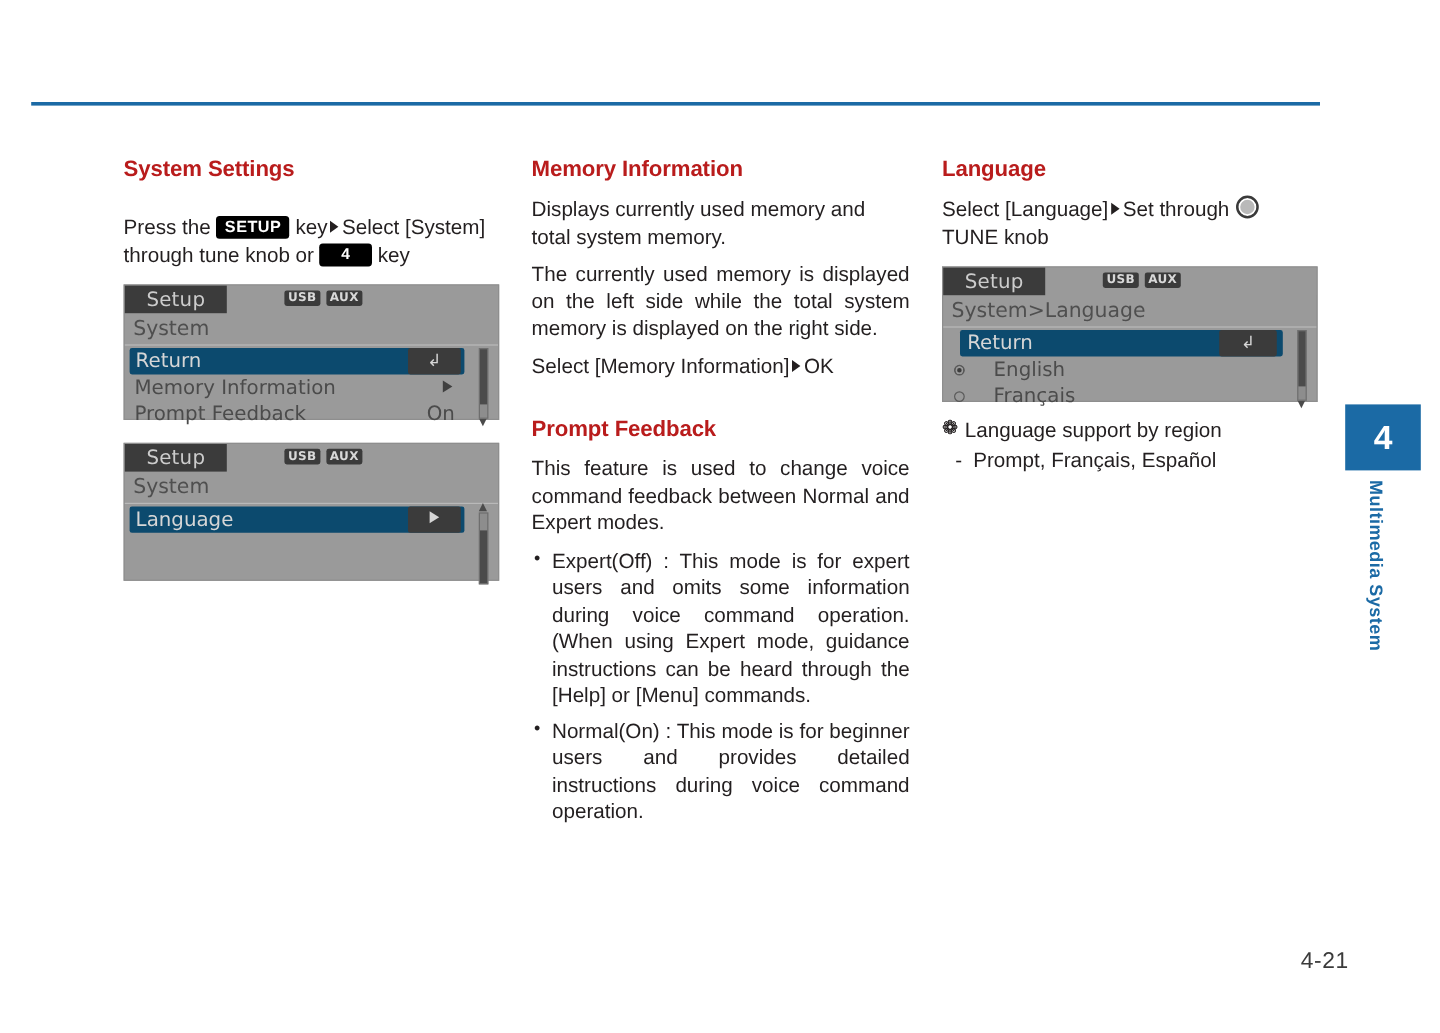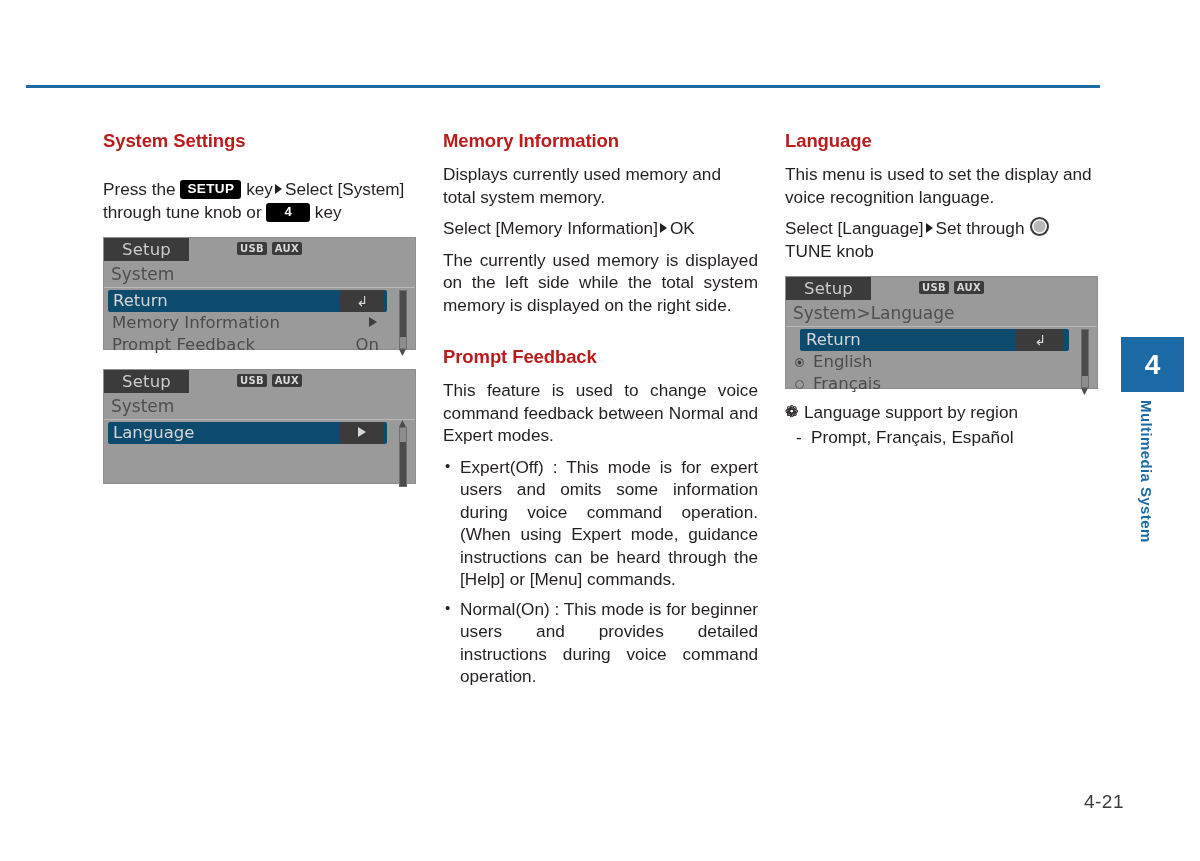--- a/index.html
+++ b/index.html
@@ -201,21 +201,21 @@
   }
   .scr-row {
     height: 22px;
     position: relative;
     color: #4b4b4b;
     font-size: 16.5px;
     line-height: 22px;
   }
   .scr-row .lbl { position: absolute; left: 8px; top: 0; }
   .scr-row .val { position: absolute; right: 36px; top: 0; }
-  .scr-row.radio .lbl { left: 27px; }
+  .scr-row.radio .lbl { left: 42px; }
 
   .scr-row.sel {
     background: #0c4a6e;
     margin: 0 28px 0 4px;
     border-radius: 2px;
   }
   .scr-row.sel .lbl { color: #d6d6d6; left: 5px; }
   .scr-row.sel.indent { margin-left: 14px; }
   .scr-row.sel.indent .lbl { left: 6px; }
 
@@ -386,42 +386,41 @@
     </div>
   </div>
 </div>
 
 <div class="col col-2">
 
   <h2 class="sec-head">Memory Information</h2>
 
   <p class="body">Displays currently used memory and total system memory.</p>
 
+  <p class="body just">The currently used memory is displayed on the left side while the total system memory is displayed on the right side.</p>
+
   <p class="body">
     <span>Select [Memory Information]</span><span class="tri"></span><span>OK</span>
   </p>
-
-  <p class="body just">The currently used memory is displayed on the left side while the total system memory is displayed on the right side.</p>
 
   <h2 class="sec-head spaced-top">Prompt Feedback</h2>
 
   <p class="body just">This feature is used to change voice command feedback between Normal and Expert modes.</p>
 
 
   <ul class="bullets">
     <li>Expert(Off) : This mode is for expert users  and  omits  some  information during  voice  command  operation. (When  using  Expert  mode,  guidance   instructions   can   be   heard through the [Help] or [Menu] commands.</li>
     <li>Normal(On)  :  This  mode  is  for beginner   users   and   provides detailed  instructions  during  voice command operation.</li>
   </ul>
 </div>
 
 <div class="col col-3">
 
   <h2 class="sec-head">Language</h2>
 
-  <p class="body">This menu is used to set the display and voice recognition language.</p>
 
   <p class="body">
     <span>Select [Language]</span><span class="tri"></span><span>Set through</span>
     <span class="knob"></span><span>TUNE knob</span>
   </p>
 
   <div class="screen s3">
     <div class="scr-topbar">
       <div class="scr-tab">Setup</div>
       <div class="scr-icons">

